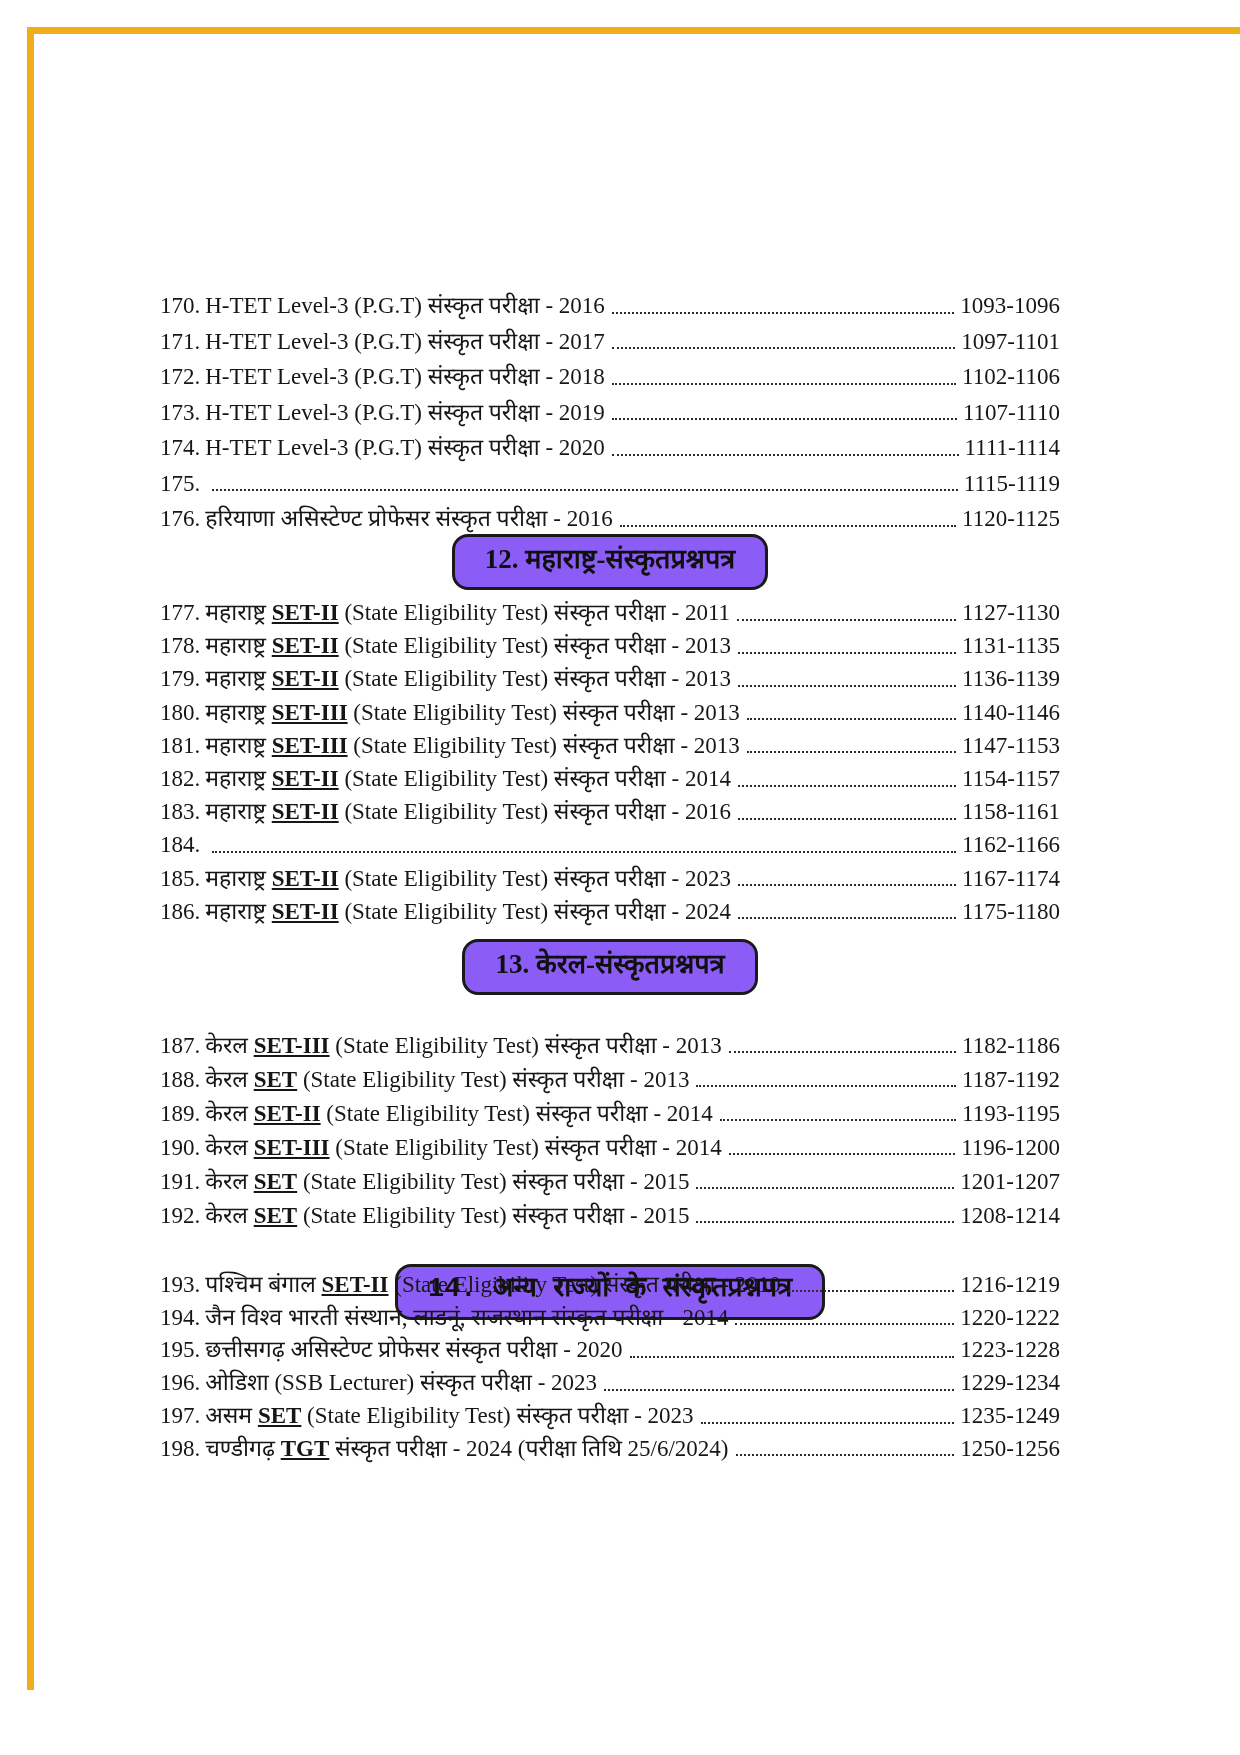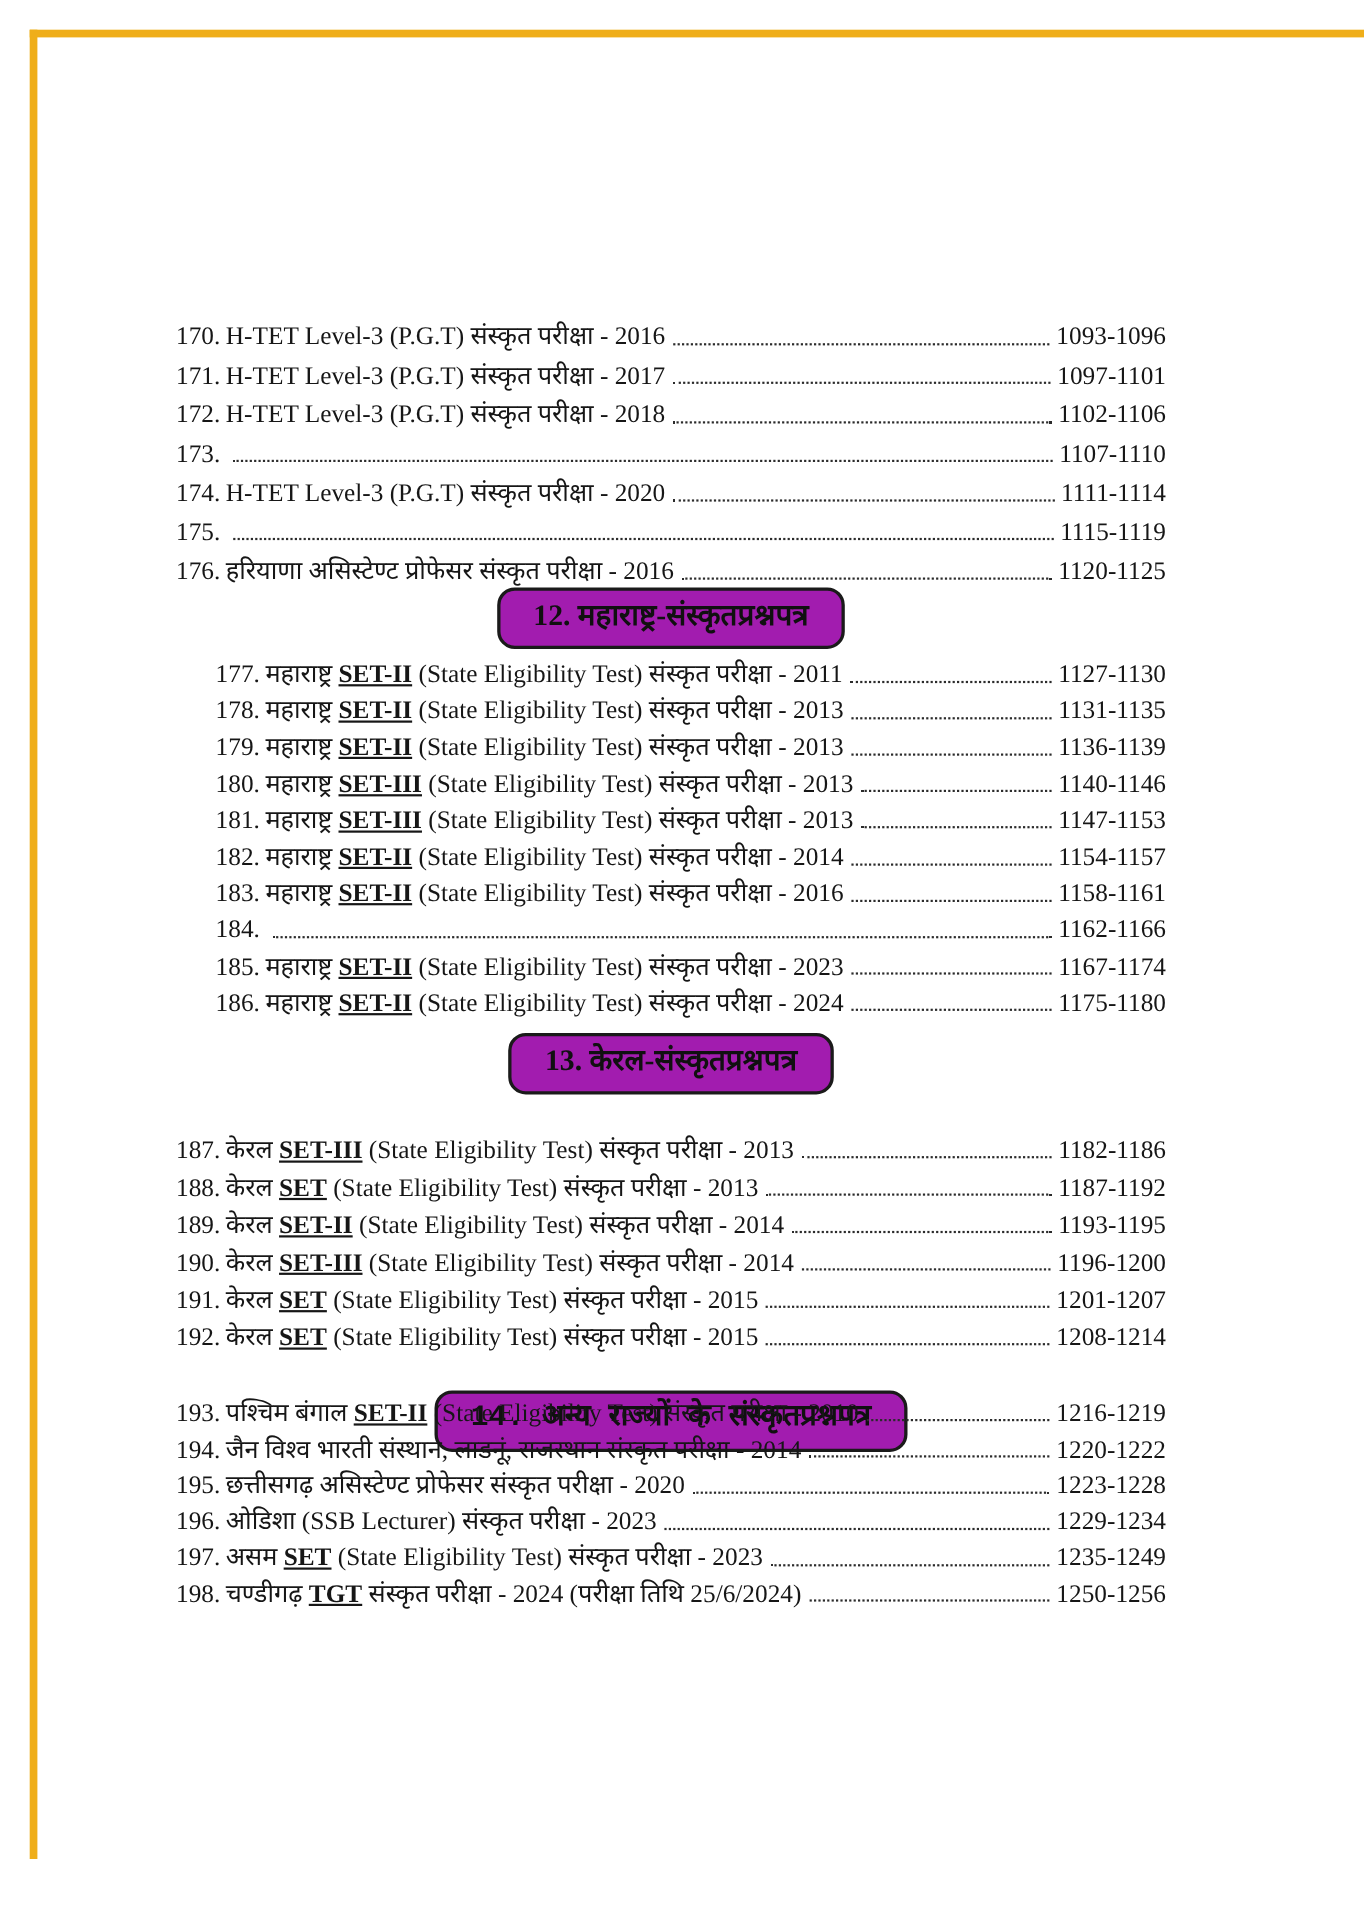--- a/index.html
+++ b/index.html
@@ -12,21 +12,21 @@
     color:#161616;
     --accent:#EFAE1A;
   }
   .accent-v{position:absolute;left:27px;top:27px;width:7px;height:1663px;background:var(--accent);}
   .accent-h{position:absolute;left:27px;top:27px;right:0;height:7px;background:var(--accent);}
 
   .toc{position:absolute;left:160px;top:0;width:900px;height:1755px;}
 
   .entries{position:absolute;left:0;right:0;}
   .sec0{top:288px;}  .sec0 .row{height:35.5px;}
-  .sec1{top:596px;margin-left:36px;}  .sec1 .row{height:33.2px;}
+  .sec1{top:596px;}  .sec1 .row{height:33.2px;}
   .sec2{top:996px;margin-top:32px;}  .sec2 .row{height:34px;}
   .sec3{top:1268px;} .sec3 .row{height:32.8px;}
 
   .row{
     display:flex;align-items:center;
     font-size:23px;line-height:1;
     white-space:nowrap;
   }
   .num{margin-right:5px;flex:0 0 auto;}
   .title{flex:0 0 auto;}
@@ -39,21 +39,21 @@
     min-width:20px;
   }
   .pages{flex:0 0 auto;margin-left:2px;}
 
   .hdr{position:absolute;left:0;right:0;text-align:center;}
   .hdr12{top:534px;}
   .hdr13{top:939px;}
   .hdr14{top:1264px;font-family:Liberation Mono, monospace;}
   .hdrbox{
     display:inline-block;
-    background:#a21caf;
+    background:#8b5cf6;
     border:3px solid #1a1a1a;
     border-radius:16px;
     padding:5px 30px 10px;
     font-weight:bold;
     font-size:27px;
     line-height:1.3;
     color:#101010;
   }
 </style>
 </head>
@@ -78,20 +78,21 @@
           <span class="pages">1097-1101</span>
         </div>
         <div class="row">
           <span class="num">172.</span>
           <span class="title">H-TET Level-3 (P.G.T) संस्कृत परीक्षा - 2018</span>
           <span class="dots"></span>
           <span class="pages">1102-1106</span>
         </div>
         <div class="row">
           <span class="num">173.</span>
+          <span class="title">H-TET Level-3 (P.G.T) संस्कृत परीक्षा - 2019</span>
           <span class="dots"></span>
           <span class="pages">1107-1110</span>
         </div>
         <div class="row">
           <span class="num">174.</span>
           <span class="title">H-TET Level-3 (P.G.T) संस्कृत परीक्षा - 2020</span>
           <span class="dots"></span>
           <span class="pages">1111-1114</span>
         </div>
         <div class="row">

